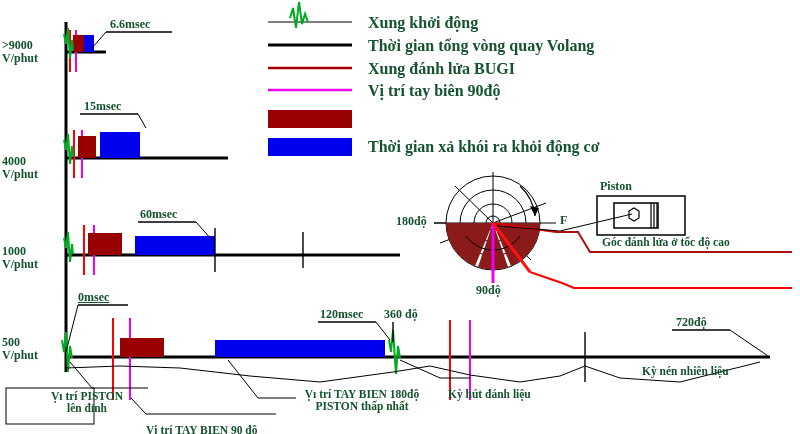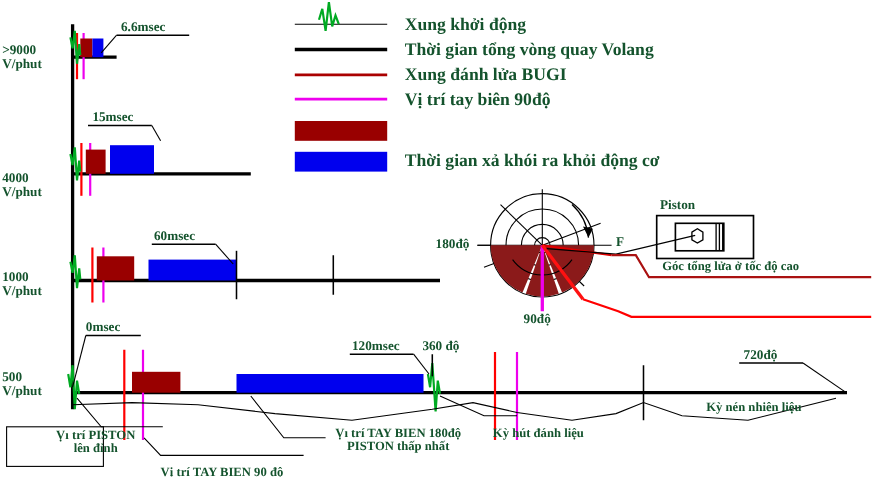--- a/index.html
+++ b/index.html
@@ -127,35 +127,35 @@
   <div class="lbl axlbl" style="left:2px;top:39px;width:58px;"><span>&gt;9000</span><br><span>V/phut</span></div>
   <div class="lbl axlbl" style="left:2px;top:137px;width:58px;margin-top:18px;"><span>4000</span><br><span>V/phut</span></div>
   <div class="lbl axlbl" style="left:2px;top:245px;width:58px;"><span>1000</span><br><span>V/phut</span></div>
   <div class="lbl axlbl" style="left:2px;top:336px;width:58px;"><span>500</span><br><span>V/phut</span></div>
 
   <div class="lbl cal" style="left:110px;top:18px;">6.6msec</div>
   <div class="lbl cal" style="left:84px;top:100px;">15msec</div>
   <div class="lbl cal" style="left:140px;top:208px;">60msec</div>
   <div class="lbl cal" style="left:320px;top:308px;">120msec</div>
 
-  <div class="lbl cal" style="left:78px;top:291px;">0msec</div>
+  <div class="lbl cal" style="left:78px;top:291px;text-decoration:underline;">0msec</div>
   <div class="lbl cal" style="left:384px;top:308px;">360 độ</div>
   <div class="lbl cal" style="left:676px;top:316px;">720độ</div>
 
   <div class="lbl small" style="left:10px;top:390px;text-align:center;width:82px;margin-left:36px;">Ṿı trí PISTON<br>lên đỉnh</div>
   <div class="lbl small" style="left:146px;top:424px;">Vị trí TAY BIEN 90 độ</div>
   <div class="lbl small" style="left:292px;top:388px;text-align:center;width:140px;">Ṿı trí TAY BIEN 180độ<br>PISTON thấp nhất</div>
   <div class="lbl small" style="left:448px;top:388px;">Kỳ hút đánh liệu</div>
   <div class="lbl small" style="left:618px;top:365px;margin-left:24px;">Kỳ nén nhiên liệu</div>
 
   <div class="lbl legtxt" style="left:368px;top:15px;">Xung khởi động</div>
   <div class="lbl legtxt" style="left:368px;top:38px;">Thời gian tổng vòng quay Volang</div>
   <div class="lbl legtxt" style="left:368px;top:61px;">Xung đánh lửa BUGI</div>
   <div class="lbl legtxt" style="left:368px;top:83px;">Vị trí tay biên 90độ</div>
   <div class="lbl legtxt" style="left:368px;top:139px;">Thời gian xả khói ra khỏi động cơ</div>
 
   <div class="lbl cal" style="left:396px;top:215px;">180độ</div>
   <div class="lbl cal" style="left:476px;top:284px;">90độ</div>
   <div class="lbl cal" style="left:560px;top:214px;">F</div>
   <div class="lbl cal" style="left:600px;top:180px;">Piston</div>
-  <div class="lbl red-txt" style="left:602px;top:236px;">Góc tổng lửa ở tốc độ cao</div>
+  <div class="lbl red-txt" style="left:602px;top:236px;">Góc đánh lửa ở tốc độ cao</div>
 
 </div>
 
 </body></html>

